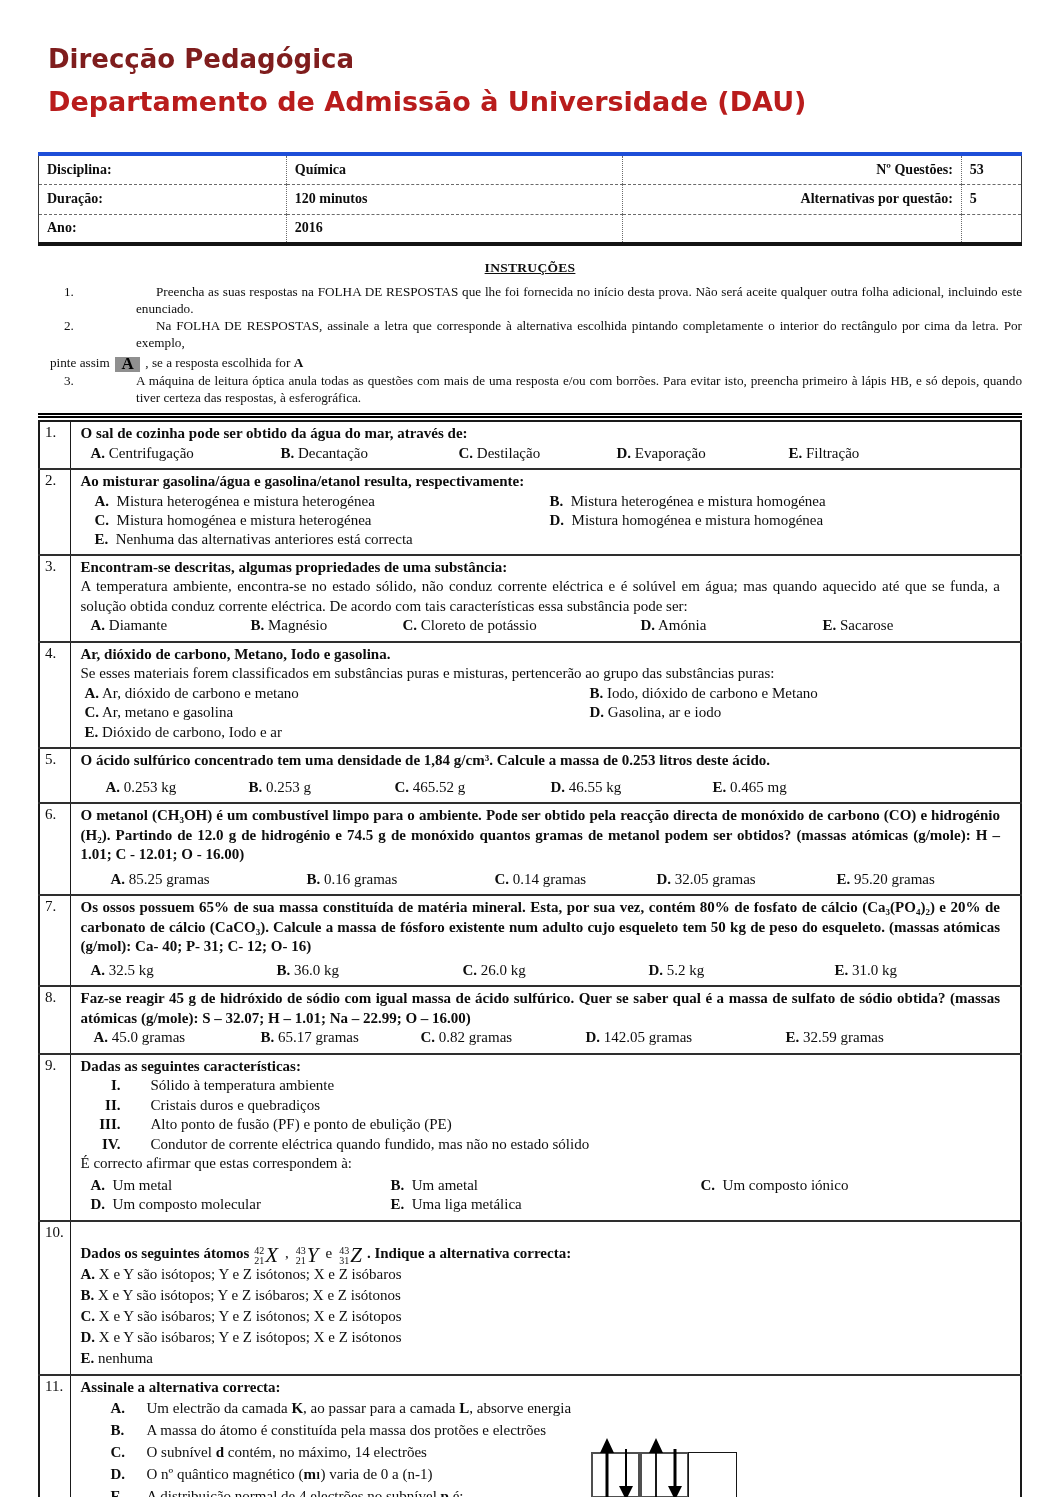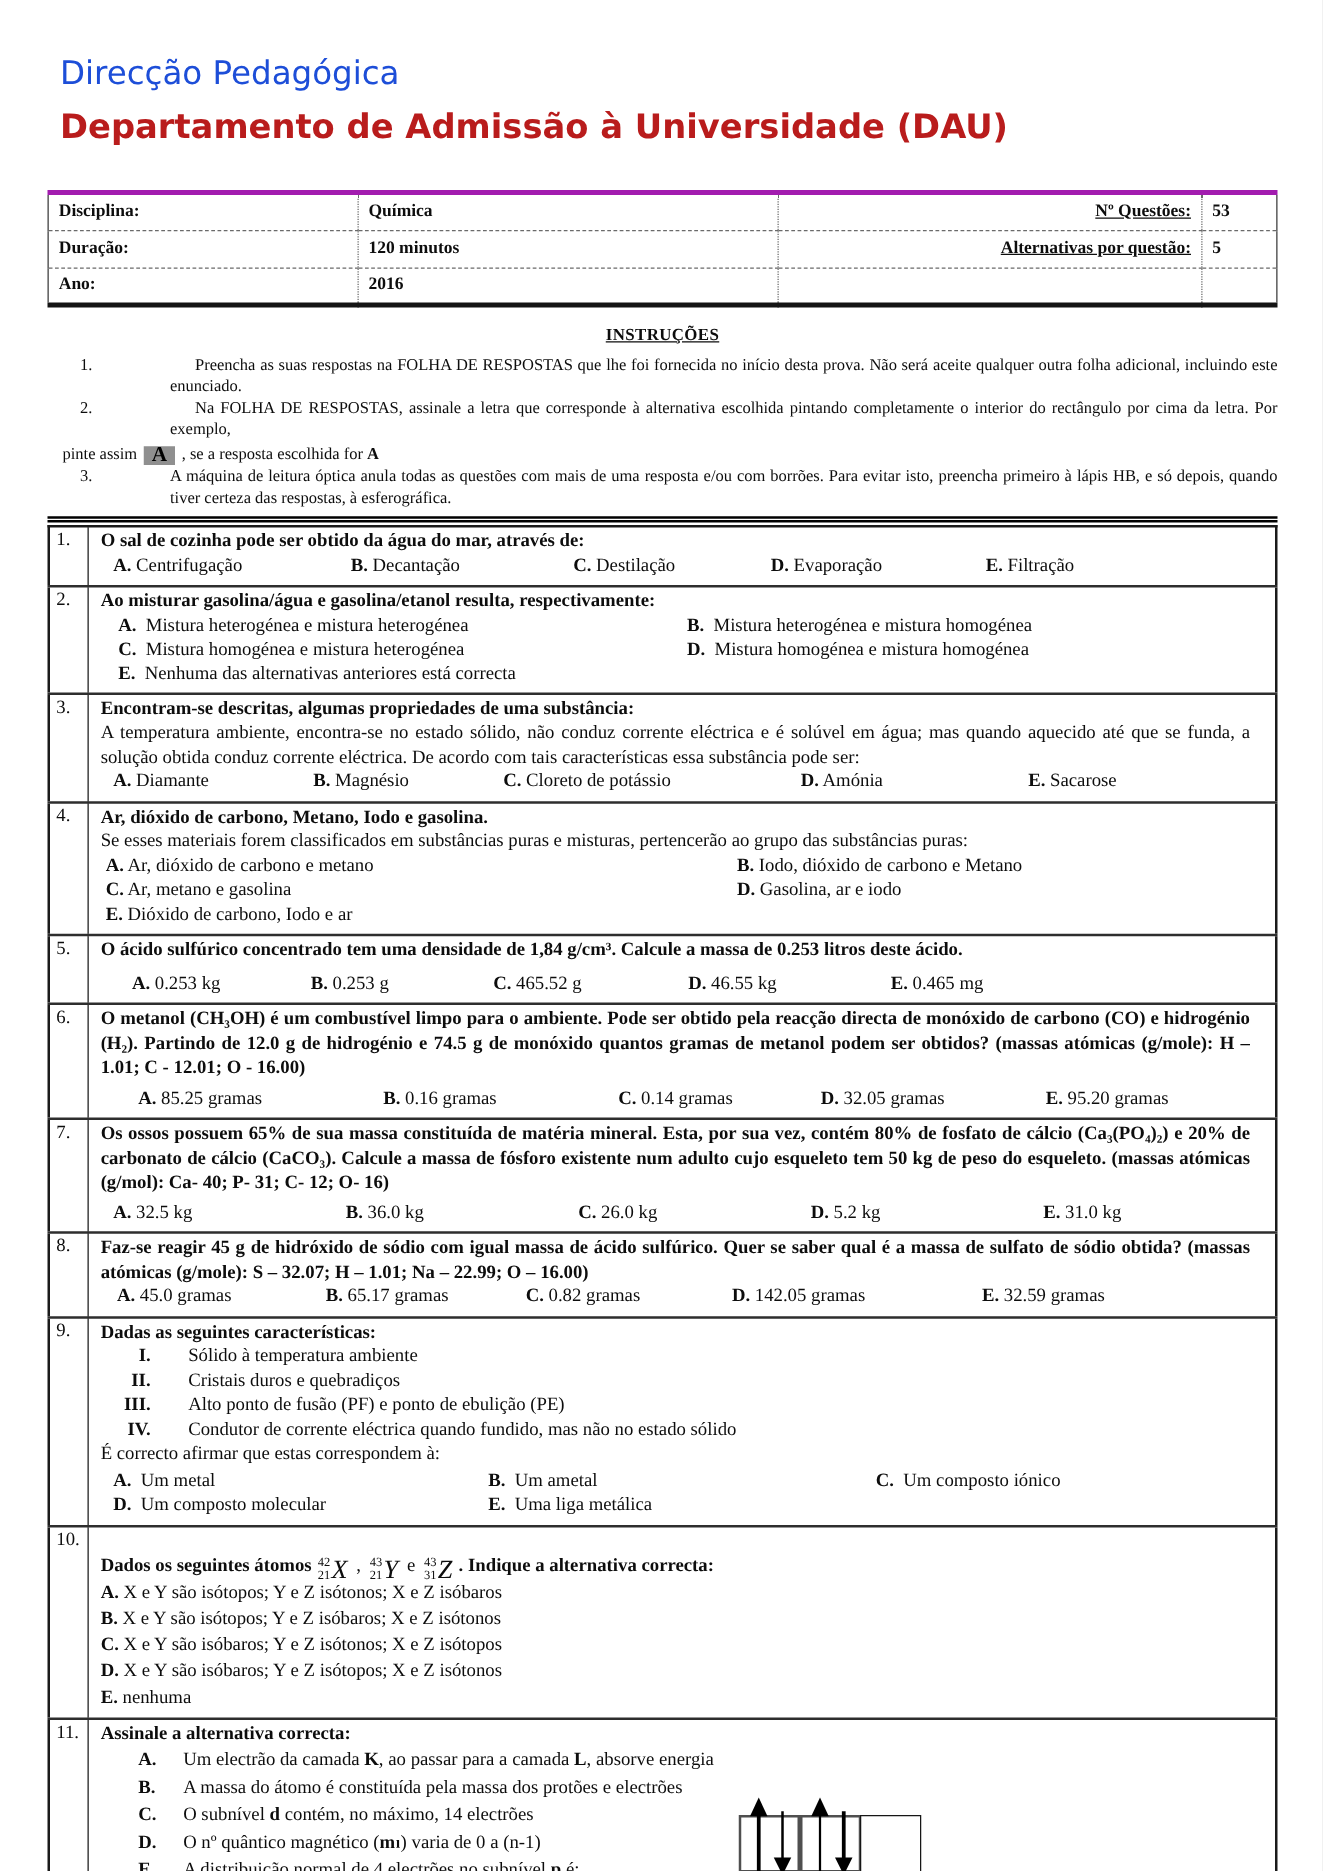--- a/index.html
+++ b/index.html
@@ -12,31 +12,31 @@
   }
   
   .header { display: flex; align-items: flex-start; height: 132px; }
   .logo-block { width: 156px; padding-left: 24px; flex: none; }
   .logo-svg { display: block; width: 88px; height: 82px; margin-left: 10px; }
   .uni-name { width: 106px; text-align: center; color: #5e2a24; font-weight: bold; line-height: 13.5px; margin-top: 2px; }
   .uni-l1 { font-size: 12px; letter-spacing: 0.2px; }
   .uni-l2 { font-size: 12.5px; letter-spacing: 3.5px; }
   .uni-l3 { font-size: 14px; letter-spacing: 0.6px; }
   .titles { padding-top: 24px; padding-left: 10px; font-family: "DejaVu Sans", "Liberation Sans", sans-serif; }
-  .title1 { color: #1d4ed8; font-size: 26px; font-weight: normal; }
+  .title1 { color: #7f1d1d; font-size: 26px; font-weight: bold; }
   .title2 { color: #b91c1c; font-size: 27px; font-weight: bold; margin-top: 12px; }
   
   table.info { width: 100%; border-collapse: collapse; table-layout: fixed;
-    border-top: 4px solid #a21caf; border-bottom: 4px solid #141414; }
+    border-top: 4px solid #1d4ed8; border-bottom: 4px solid #141414; }
   table.info td { height: 30px; padding: 2px 8px; font-weight: bold; font-size: 14px;
     border-top: 1px dashed #6a6a6a; border-bottom: 1px dashed #6a6a6a;
     border-left: 1px dotted #6a6a6a; border-right: 1px dotted #6a6a6a; }
   table.info td:first-child { border-left: 1px solid #3a3a3a; }
   table.info td:last-child { border-right: 1px solid #3a3a3a; }
-  .c-w1 { width: 247px; } .c-w2 { width: 335px; } .c-w3 { width: 338px; text-align: right; text-decoration: underline; } .c-w4 { width: 60px; }
+  .c-w1 { width: 247px; } .c-w2 { width: 335px; } .c-w3 { width: 338px; text-align: right; } .c-w4 { width: 60px; }
   
   .ins-title { text-align: center; font-weight: bold; text-decoration: underline; font-size: 13.5px; margin: 14px 0 7px 0; letter-spacing: 0.3px; }
   .ins-item { display: flex; margin-left: 26px; font-size: 13.2px; line-height: 17px; }
   .ins-num { width: 36px; flex: none; }
   .ins-text { flex: 1; text-align: justify; margin-left: 36px; }
   .tindent { text-indent: 20px; }
   .ins-line2 { margin-left: 12px; font-size: 13.2px; line-height: 19px; margin-top: 2px; }
   .paint-box { display: inline-block; background: #8f8f8f; width: 25px; height: 15px; text-align: center;
     font-weight: bold; font-size: 17px; line-height: 14px; color: #000; vertical-align: -2px; margin: 0 2px; }
   .b { font-weight: bold; }

